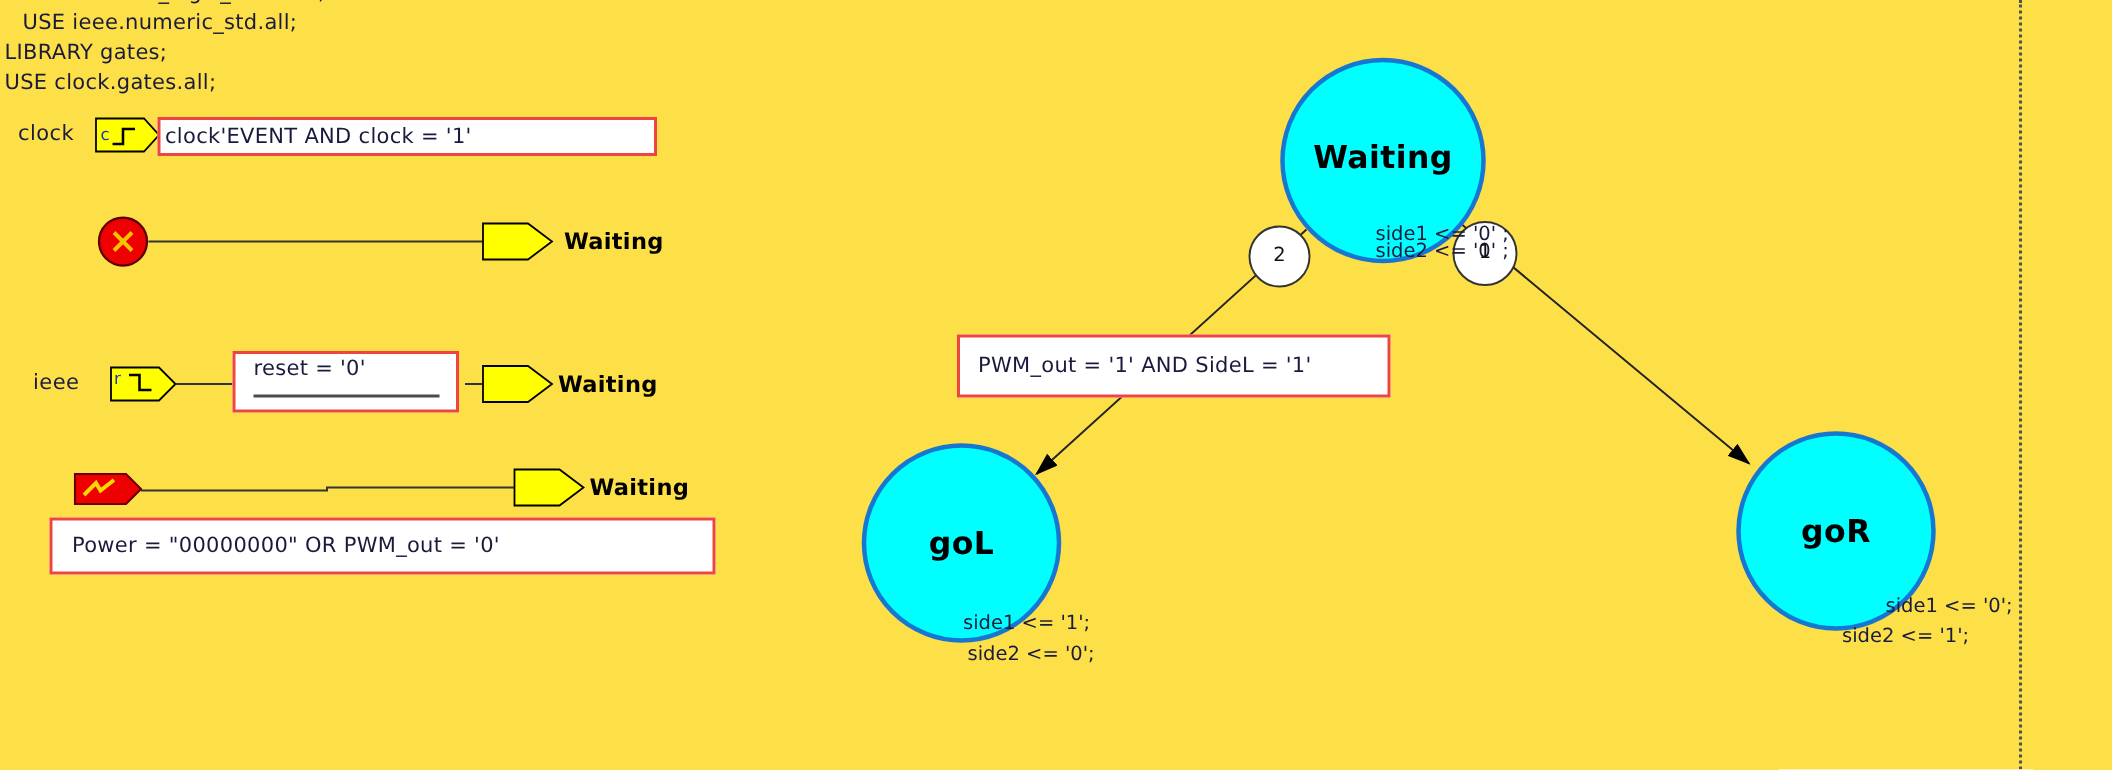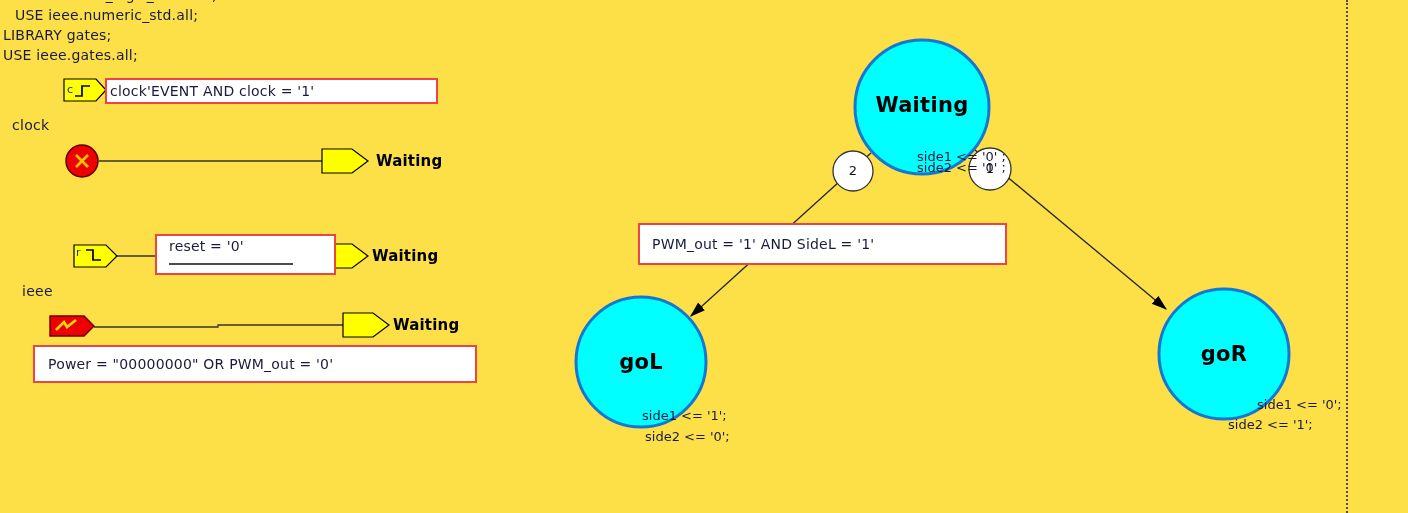--- a/index.html
+++ b/index.html
@@ -3,21 +3,21 @@
 <meta charset="utf-8">
 <style>
   html,body { margin:0; padding:0; background:#fff; }
   .canvas {
     position:relative; width:1408px; height:513px; background:#fde047;
     overflow:hidden; font-family:"DejaVu Sans", sans-serif;
   }
   svg.shapes { position:absolute; left:0; top:0; z-index:1; }
   .txt { position:absolute; white-space:pre; color:#1a1a3c; z-index:3; }
   .code { font-size:14px; letter-spacing:0.2px; }
-  .sig  { font-size:14px; letter-spacing:0.3px;margin-top:36px; }
+  .sig  { font-size:14px; letter-spacing:0.3px; }
   .bold-label { position:absolute; white-space:pre; font-weight:bold; color:#000;
                 font-size:15px; letter-spacing:0.2px; z-index:3; }
   .state-label { position:absolute; text-align:center; font-weight:bold; color:#000;
                  font-size:21px; letter-spacing:0.3px; z-index:3; }
   .action { font-size:13px; z-index:3; }
   .prio-label { position:absolute; z-index:3; font-size:13px; color:#111; text-align:center; }
   .tag-letter { position:absolute; z-index:3; font-size:11px; color:#1535c9; }
   .cond-box { position:absolute; background:#ffffff; border:2px solid #ef4444;
               z-index:2; display:flex; align-items:center; box-sizing:border-box; }
   .cond-text { font-size:14px; color:#1a1a3c; white-space:pre; letter-spacing:0.2px; }
@@ -65,51 +65,51 @@
 
     <path d="M 94,327 L 218,327 L 218,325 L 343,325" fill="none" stroke="#333" stroke-width="1.3"></path>
     <polygon points="50,316 84,316 94,326 84,336 50,336" fill="#ee0000" stroke="#6a0000" stroke-width="1.4"></polygon>
     <path d="M 56,330 L 64,322 L 67,327 L 76,320" fill="none" stroke="#ffd900" stroke-width="2.6"></path>
     <polygon points="343,313 373,313 389,325 373,337 343,337" fill="#ffff00" stroke="#000" stroke-width="1.2"></polygon>
   </svg>
 
   <div class="txt code" style="left:15px; top:-13px;">USE ieee.std_logic_1164.all;</div>
   <div class="txt code" style="left:15px; top:7px;">USE ieee.numeric_std.all;</div>
   <div class="txt code" style="left:3px; top:27px;text-align:right;">LIBRARY gates;</div>
-  <div class="txt code" style="left:3px; top:47px;">USE ieee.gates.all;</div>
+  <div class="txt code" style="left:3px; top:47px;">USE clock.gates.all;</div>
 
   <div class="txt sig" style="left:12px; top:81px;">clock</div>
   <div class="tag-letter" style="left:67px; top:83px;">c</div>
   <div class="cond-box" style="left:105px; top:78px; width:333px; height:26px;">
     <span class="cond-text" style="padding-left:3px;">clock'EVENT AND clock = '1'</span>
   </div>
 
   <div class="bold-label" style="left:376px; top:152px;">Waiting</div>
 
   <div class="txt sig" style="left:22px; top:247px;">ieee</div>
   <div class="tag-letter" style="left:76px; top:246px;">r</div>
-  <div class="cond-box reset-box" style="left:155px; top:234px; width:181px; height:41px;">
+  <div class="cond-box reset-box" style="left:155px; top:234px; width:151px; height:41px;">
     <span class="cond-text" style="padding:2px 0 0 12px;">reset = '0'</span>
     <div class="reset-underline"></div>
   </div>
   <div class="bold-label" style="left:372px; top:247px;">Waiting</div>
 
   <div class="bold-label" style="left:393px; top:316px;">Waiting</div>
   <div class="cond-box" style="left:33px; top:345px; width:444px; height:38px;">
     <span class="cond-text" style="padding-left:13px;">Power = "00000000" OR PWM_out = '0'</span>
   </div>
 
   <div class="state-label" style="left:842px; top:93px; width:160px;">Waiting</div>
   <div class="txt action" style="left:917px; top:149px;">side1 &lt;= '0' ;</div>
   <div class="txt action" style="left:917px; top:160px;">side2 &lt;= '0' ;</div>
 
   <div class="prio-label" style="left:845px; top:163px; width:16px;">2</div>
   <div class="prio-label" style="left:982px; top:161px; width:16px;">1</div>
 
-  <div class="cond-box" style="left:638px; top:223px; width:369px; height:42px;">
+  <div class="cond-box" style="left:638px; top:223px; width:289px; height:42px;">
     <span class="cond-text" style="padding-left:12px;">PWM_out = '1' AND SideL = '1'</span>
   </div>
 
   <div class="state-label" style="left:581px; top:350px; width:120px;">goL</div>
   <div class="txt action" style="left:642px; top:408px;">side1 &lt;= '1';</div>
   <div class="txt action" style="left:645px; top:429px;">side2 &lt;= '0';</div>
 
   <div class="state-label" style="left:1164px; top:342px; width:120px;">goR</div>
   <div class="txt action" style="left:1225px; top:397px;margin-left:32px;">side1 &lt;= '0';</div>
   <div class="txt action" style="left:1228px; top:417px;">side2 &lt;= '1';</div>

